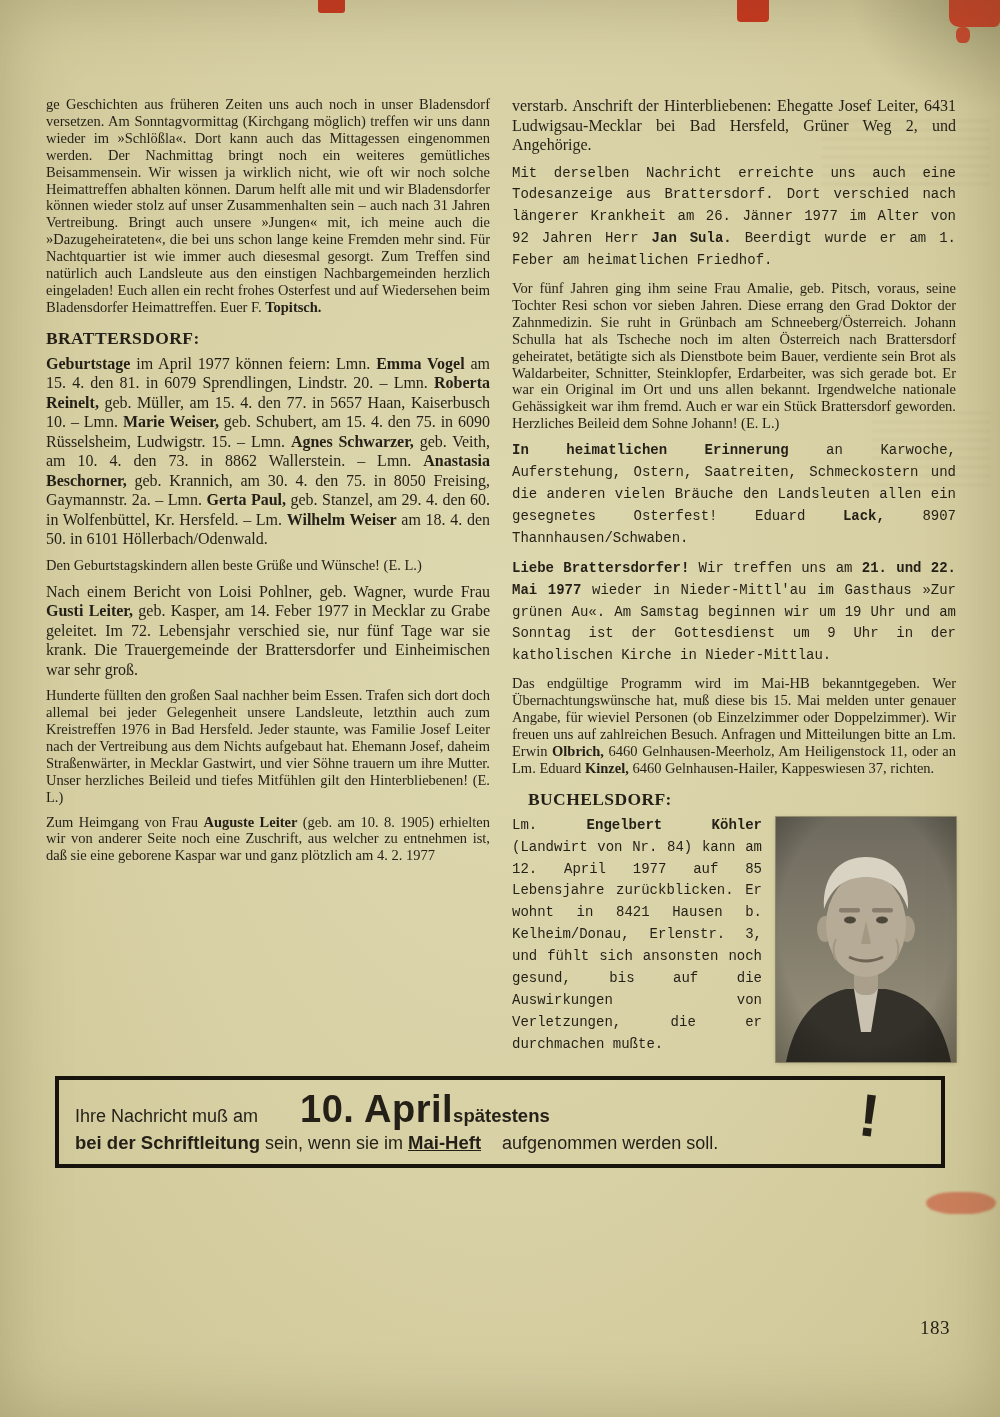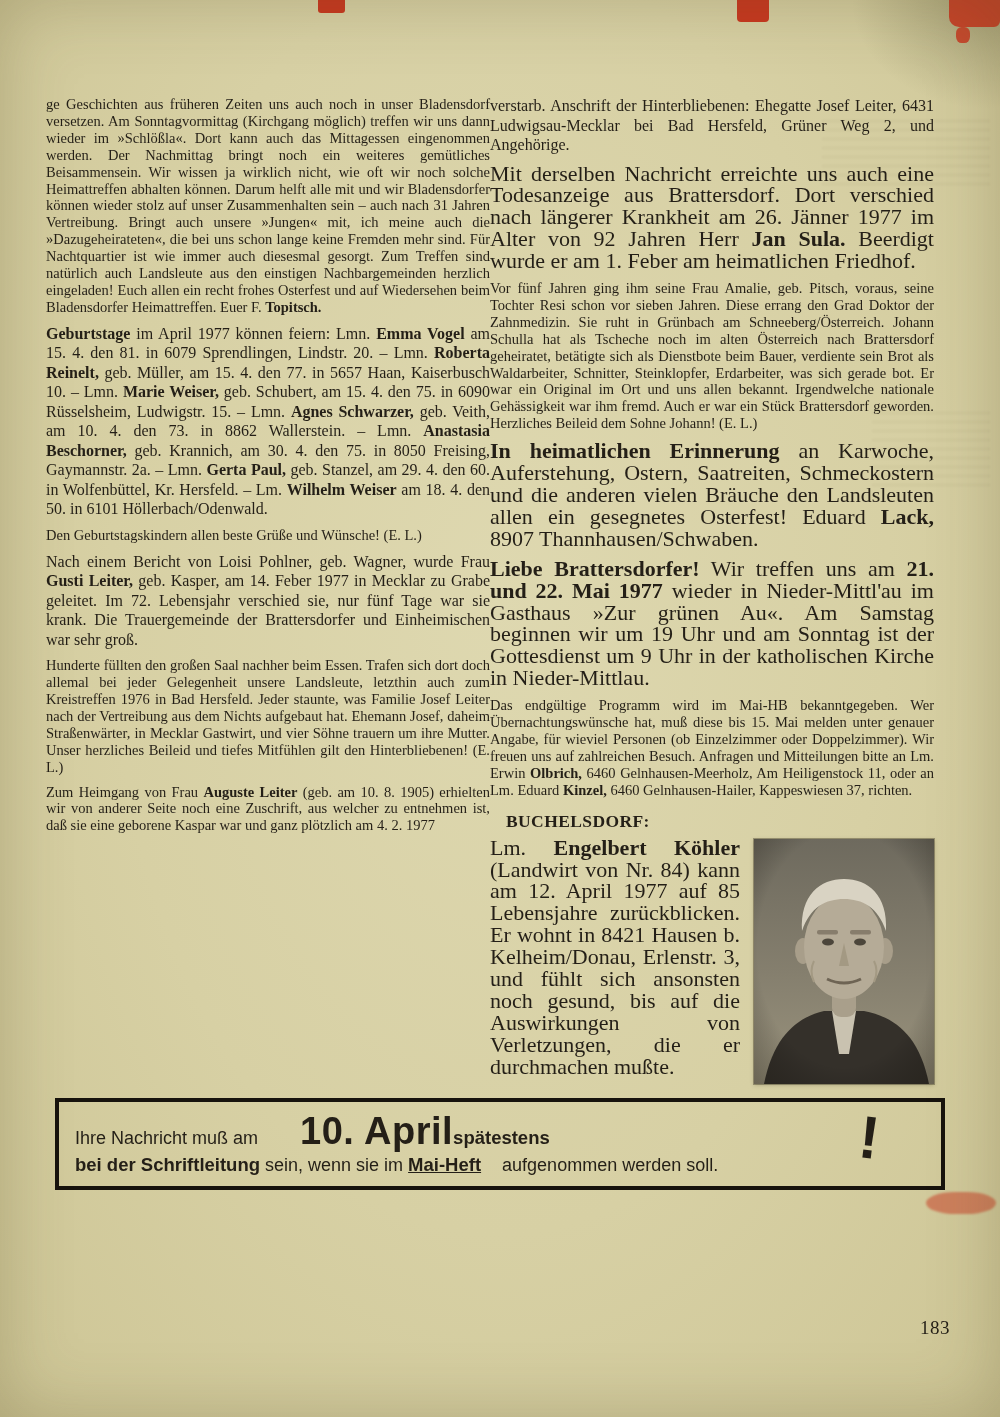--- a/index.html
+++ b/index.html
@@ -17,32 +17,34 @@
     background:radial-gradient(ellipse at 50% 42%, #ded8b0 0%, #d7d0a4 55%, #cdc595 100%);
   }
   .page::after{
     content:"";
     position:absolute; inset:0;
     box-shadow:inset 0 0 70px rgba(85,75,35,.28);
     pointer-events:none;
   }
   .content{
     display:flex;
+    gap:22px;
     padding:96px 44px 0 46px;
     box-sizing:border-box;
+    justify-content:flex-end;
   }
   .col{width:444px;}
   .para{
     margin:0 0 8px 0;
     text-align:justify;
     hyphens:auto; -webkit-hyphens:auto;
   }
   .para.sm{font-size:14.5px; line-height:16.9px;}
   .para.md{font-size:16px;   line-height:19.5px;}
-  .para.lg{font-size:22px; line-height:21.9px;}
+  .para.lg{font-size:14px; line-height:21.9px;font-family:Liberation Mono, monospace;}
   .para.heading{
     font-size:17.5px; font-weight:bold; letter-spacing:.4px;
     margin:12px 0 5px 0; text-align:left;
   }
   .b{font-weight:bold;}
 
   h2.heading{
     font-family:"Liberation Serif", serif;
     font-size:17.5px; font-weight:bold; letter-spacing:.4px;
     margin:12px 0 5px 16px;
@@ -111,20 +113,21 @@
 
 <div class="page">
 
   <div class="smudge-tr"></div>
   <div class="ghost ghost1"></div>
   <div class="ghost ghost2"></div>
 
   <div class="content">
     <div class="col">
         <p class="para sm"><span>ge Geschichten aus früheren Zeiten uns auch noch in unser Bladensdorf versetzen. Am Sonntagvormittag (Kirchgang möglich) treffen wir uns dann wieder im »Schlößla«. Dort kann auch das Mittagessen eingenommen werden. Der Nachmittag bringt noch ein weiteres gemütliches Beisammensein. Wir wissen ja wirklich nicht, wie oft wir noch solche Heimattreffen abhalten können. Darum helft alle mit und wir Bladensdorfer können wieder stolz auf unser Zusammenhalten sein – auch nach 31 Jahren Vertreibung. Bringt auch unsere »Jungen« mit, ich meine auch die »Dazugeheirateten«, die bei uns schon lange keine Fremden mehr sind. Für Nachtquartier ist wie immer auch diesesmal gesorgt. Zum Treffen sind natürlich auch Landsleute aus den einstigen Nachbargemeinden herzlich eingeladen! Euch allen ein recht frohes Osterfest und auf Wiedersehen beim Bladensdorfer Heimattreffen. Euer F. </span><span class="b">Topitsch.</span></p>
+        <p class="para heading"><span class="b">BRATTERSDORF:</span></p>
         <p class="para md"><span class="b">Geburtstage</span><span> im April 1977 können feiern: Lmn. </span><span class="b">Emma Vogel</span><span> am 15. 4. den 81. in 6079 Sprendlingen, Lindstr. 20. – Lmn. </span><span class="b">Roberta Reinelt,</span><span> geb. Müller, am 15. 4. den 77. in 5657 Haan, Kaiserbusch 10. – Lmn. </span><span class="b">Marie Weiser,</span><span> geb. Schubert, am 15. 4. den 75. in 6090 Rüsselsheim, Ludwigstr. 15. – Lmn. </span><span class="b">Agnes Schwarzer,</span><span> geb. Veith, am 10. 4. den 73. in 8862 Wallerstein. – Lmn. </span><span class="b">Anastasia Beschorner,</span><span> geb. Krannich, am 30. 4. den 75. in 8050 Freising, Gaymannstr. 2a. – Lmn. </span><span class="b">Gerta Paul,</span><span> geb. Stanzel, am 29. 4. den 60. in Wolfenbüttel, Kr. Hersfeld. – Lm. </span><span class="b">Wilhelm Weiser</span><span> am 18. 4. den 50. in 6101 Höllerbach/Odenwald.</span></p>
         <p class="para sm"><span>Den Geburtstagskindern allen beste Grüße und Wünsche! (E. L.)</span></p>
         <p class="para md"><span>Nach einem Bericht von Loisi Pohlner, geb. Wagner, wurde Frau </span><span class="b">Gusti Leiter,</span><span> geb. Kasper, am 14. Feber 1977 in Mecklar zu Grabe geleitet. Im 72. Lebensjahr verschied sie, nur fünf Tage war sie krank. Die Trauergemeinde der Brattersdorfer und Einheimischen war sehr groß.</span></p>
         <p class="para sm"><span>Hunderte füllten den großen Saal nachher beim Essen. Trafen sich dort doch allemal bei jeder Gelegenheit unsere Landsleute, letzthin auch zum Kreistreffen 1976 in Bad Hersfeld. Jeder staunte, was Familie Josef Leiter nach der Vertreibung aus dem Nichts aufgebaut hat. Ehemann Josef, daheim Straßenwärter, in Mecklar Gastwirt, und vier Söhne trauern um ihre Mutter. Unser herzliches Beileid und tiefes Mitfühlen gilt den Hinterbliebenen! (E. L.)</span></p>
         <p class="para sm"><span>Zum Heimgang von Frau </span><span class="b">Auguste Leiter</span><span> (geb. am 10. 8. 1905) erhielten wir von anderer Seite noch eine Zuschrift, aus welcher zu entnehmen ist, daß sie eine geborene Kaspar war und ganz plötzlich am 4. 2. 1977</span></p>
       </div>
     <div class="col">
       <div>
           <p class="para md"><span>verstarb. Anschrift der Hinterbliebenen: Ehegatte Josef Leiter, 6431 Ludwigsau-Mecklar bei Bad Hersfeld, Grüner Weg 2, und Angehörige.</span></p>
           <p class="para lg"><span>Mit derselben Nachricht erreichte uns auch eine Todesanzeige aus Brattersdorf. Dort verschied nach längerer Krankheit am 26. Jänner 1977 im Alter von 92 Jahren Herr </span><span class="b">Jan Sula.</span><span> Beerdigt wurde er am 1. Feber am heimatlichen Friedhof.</span></p>

